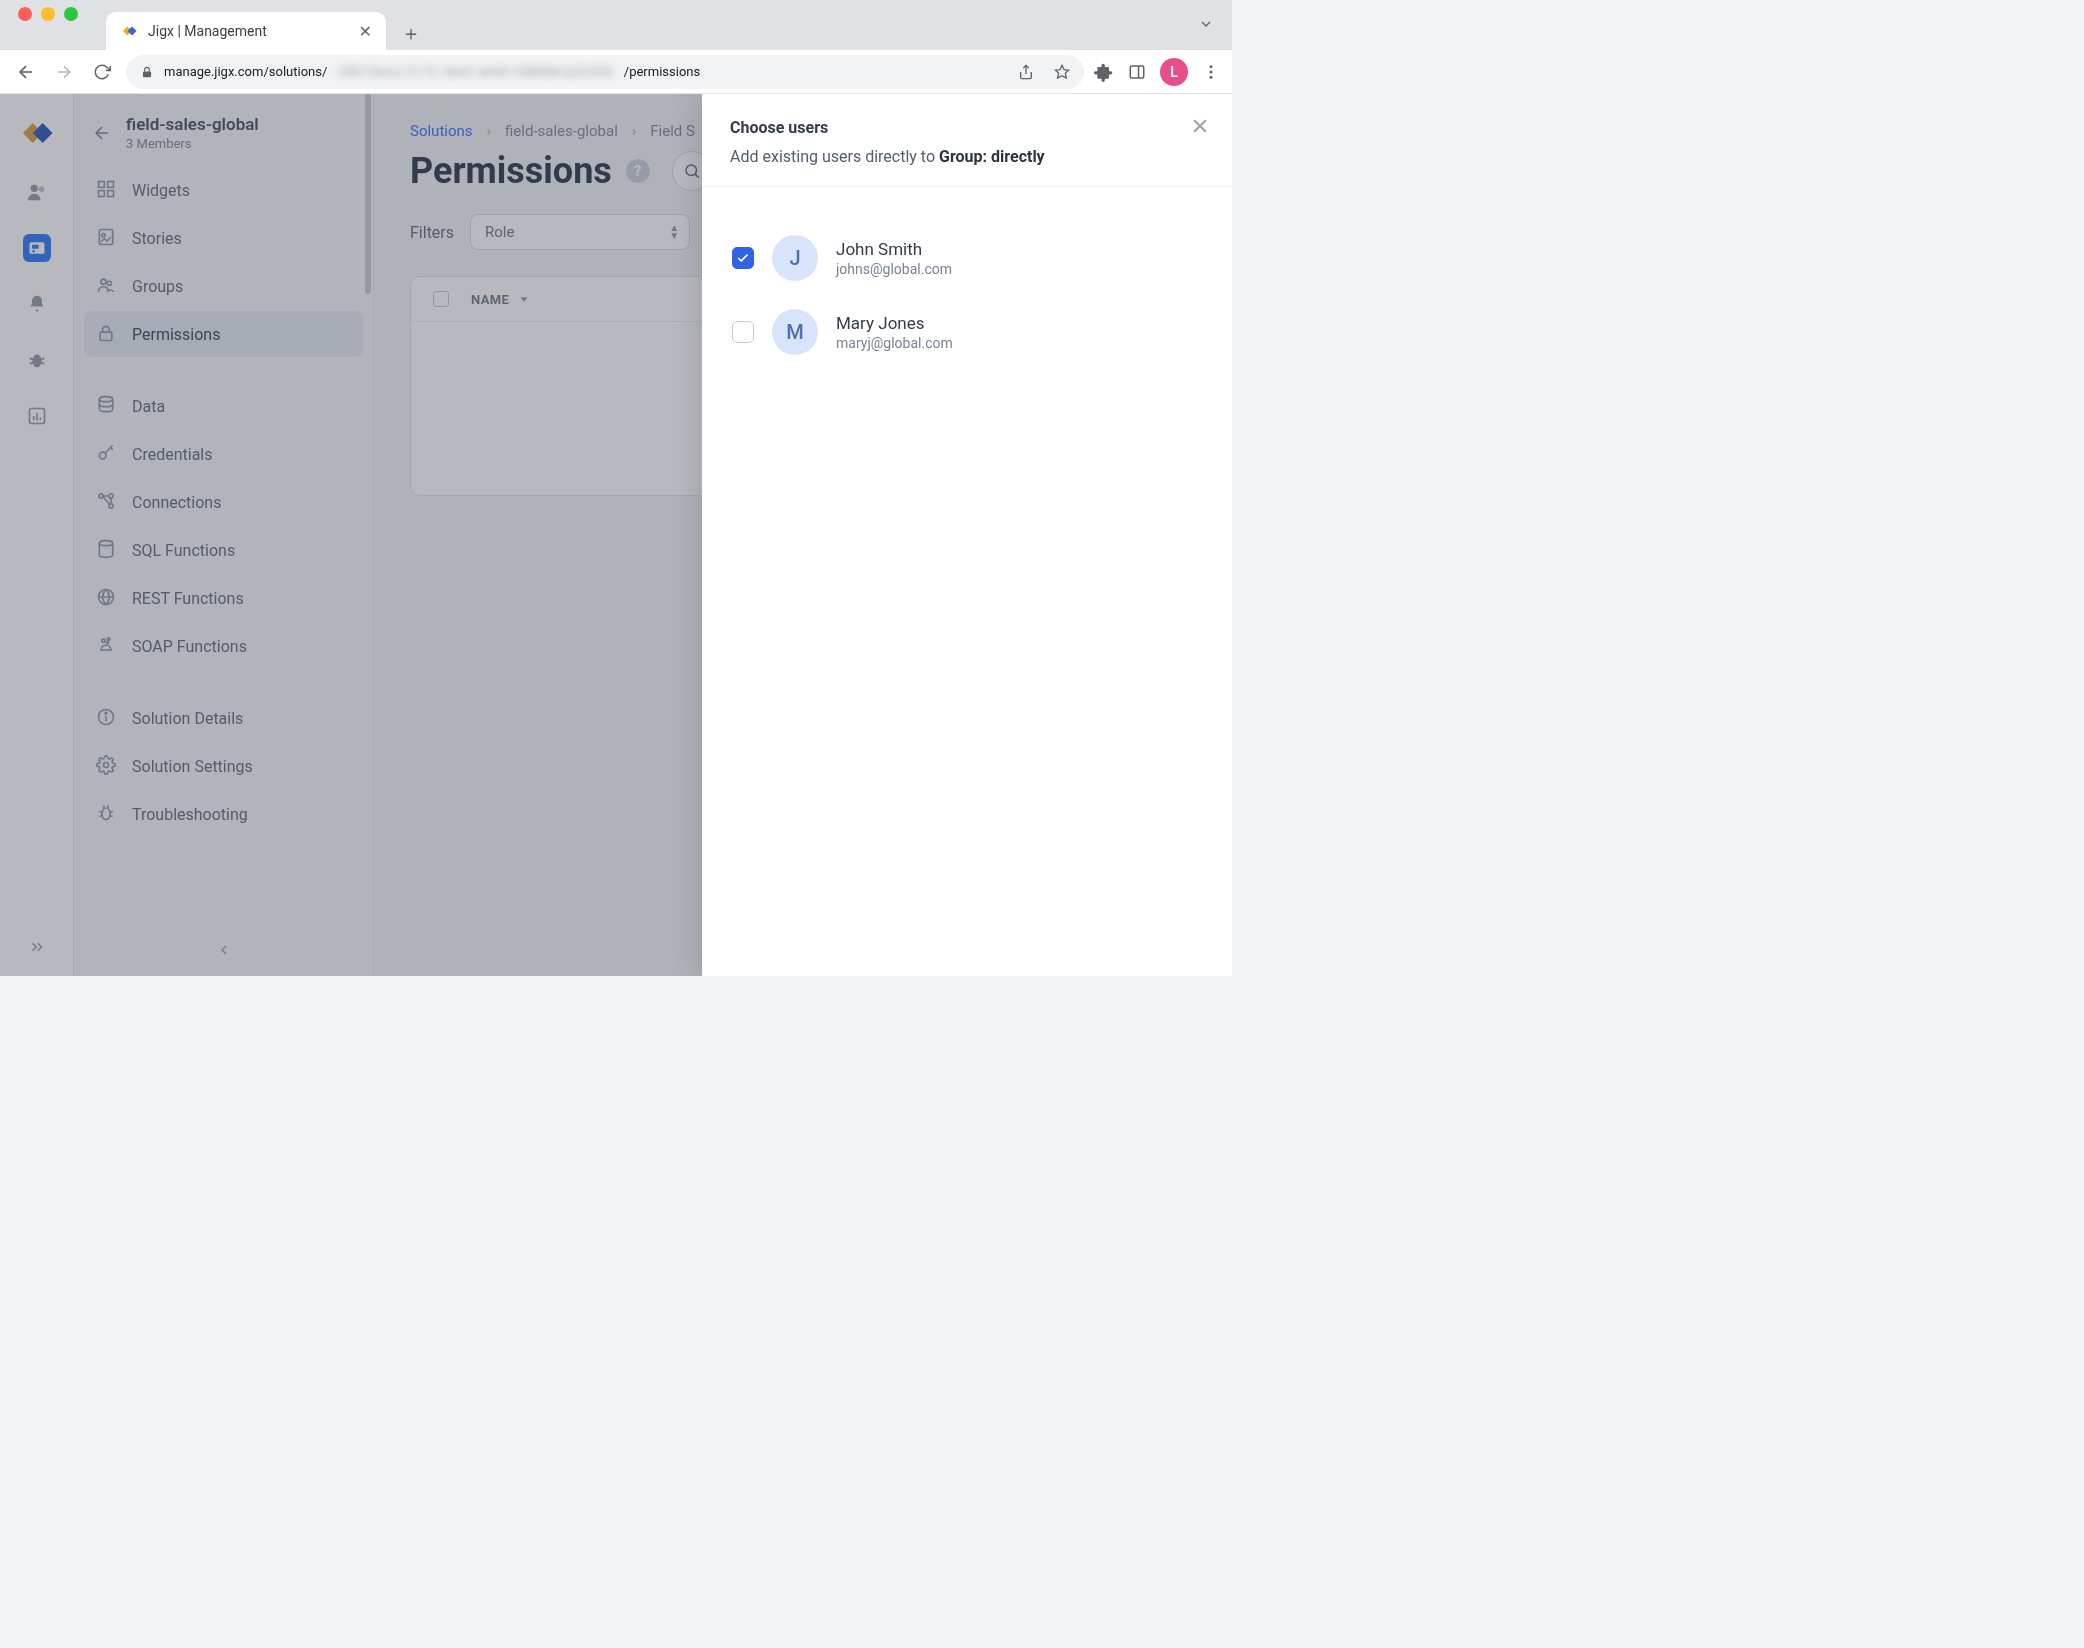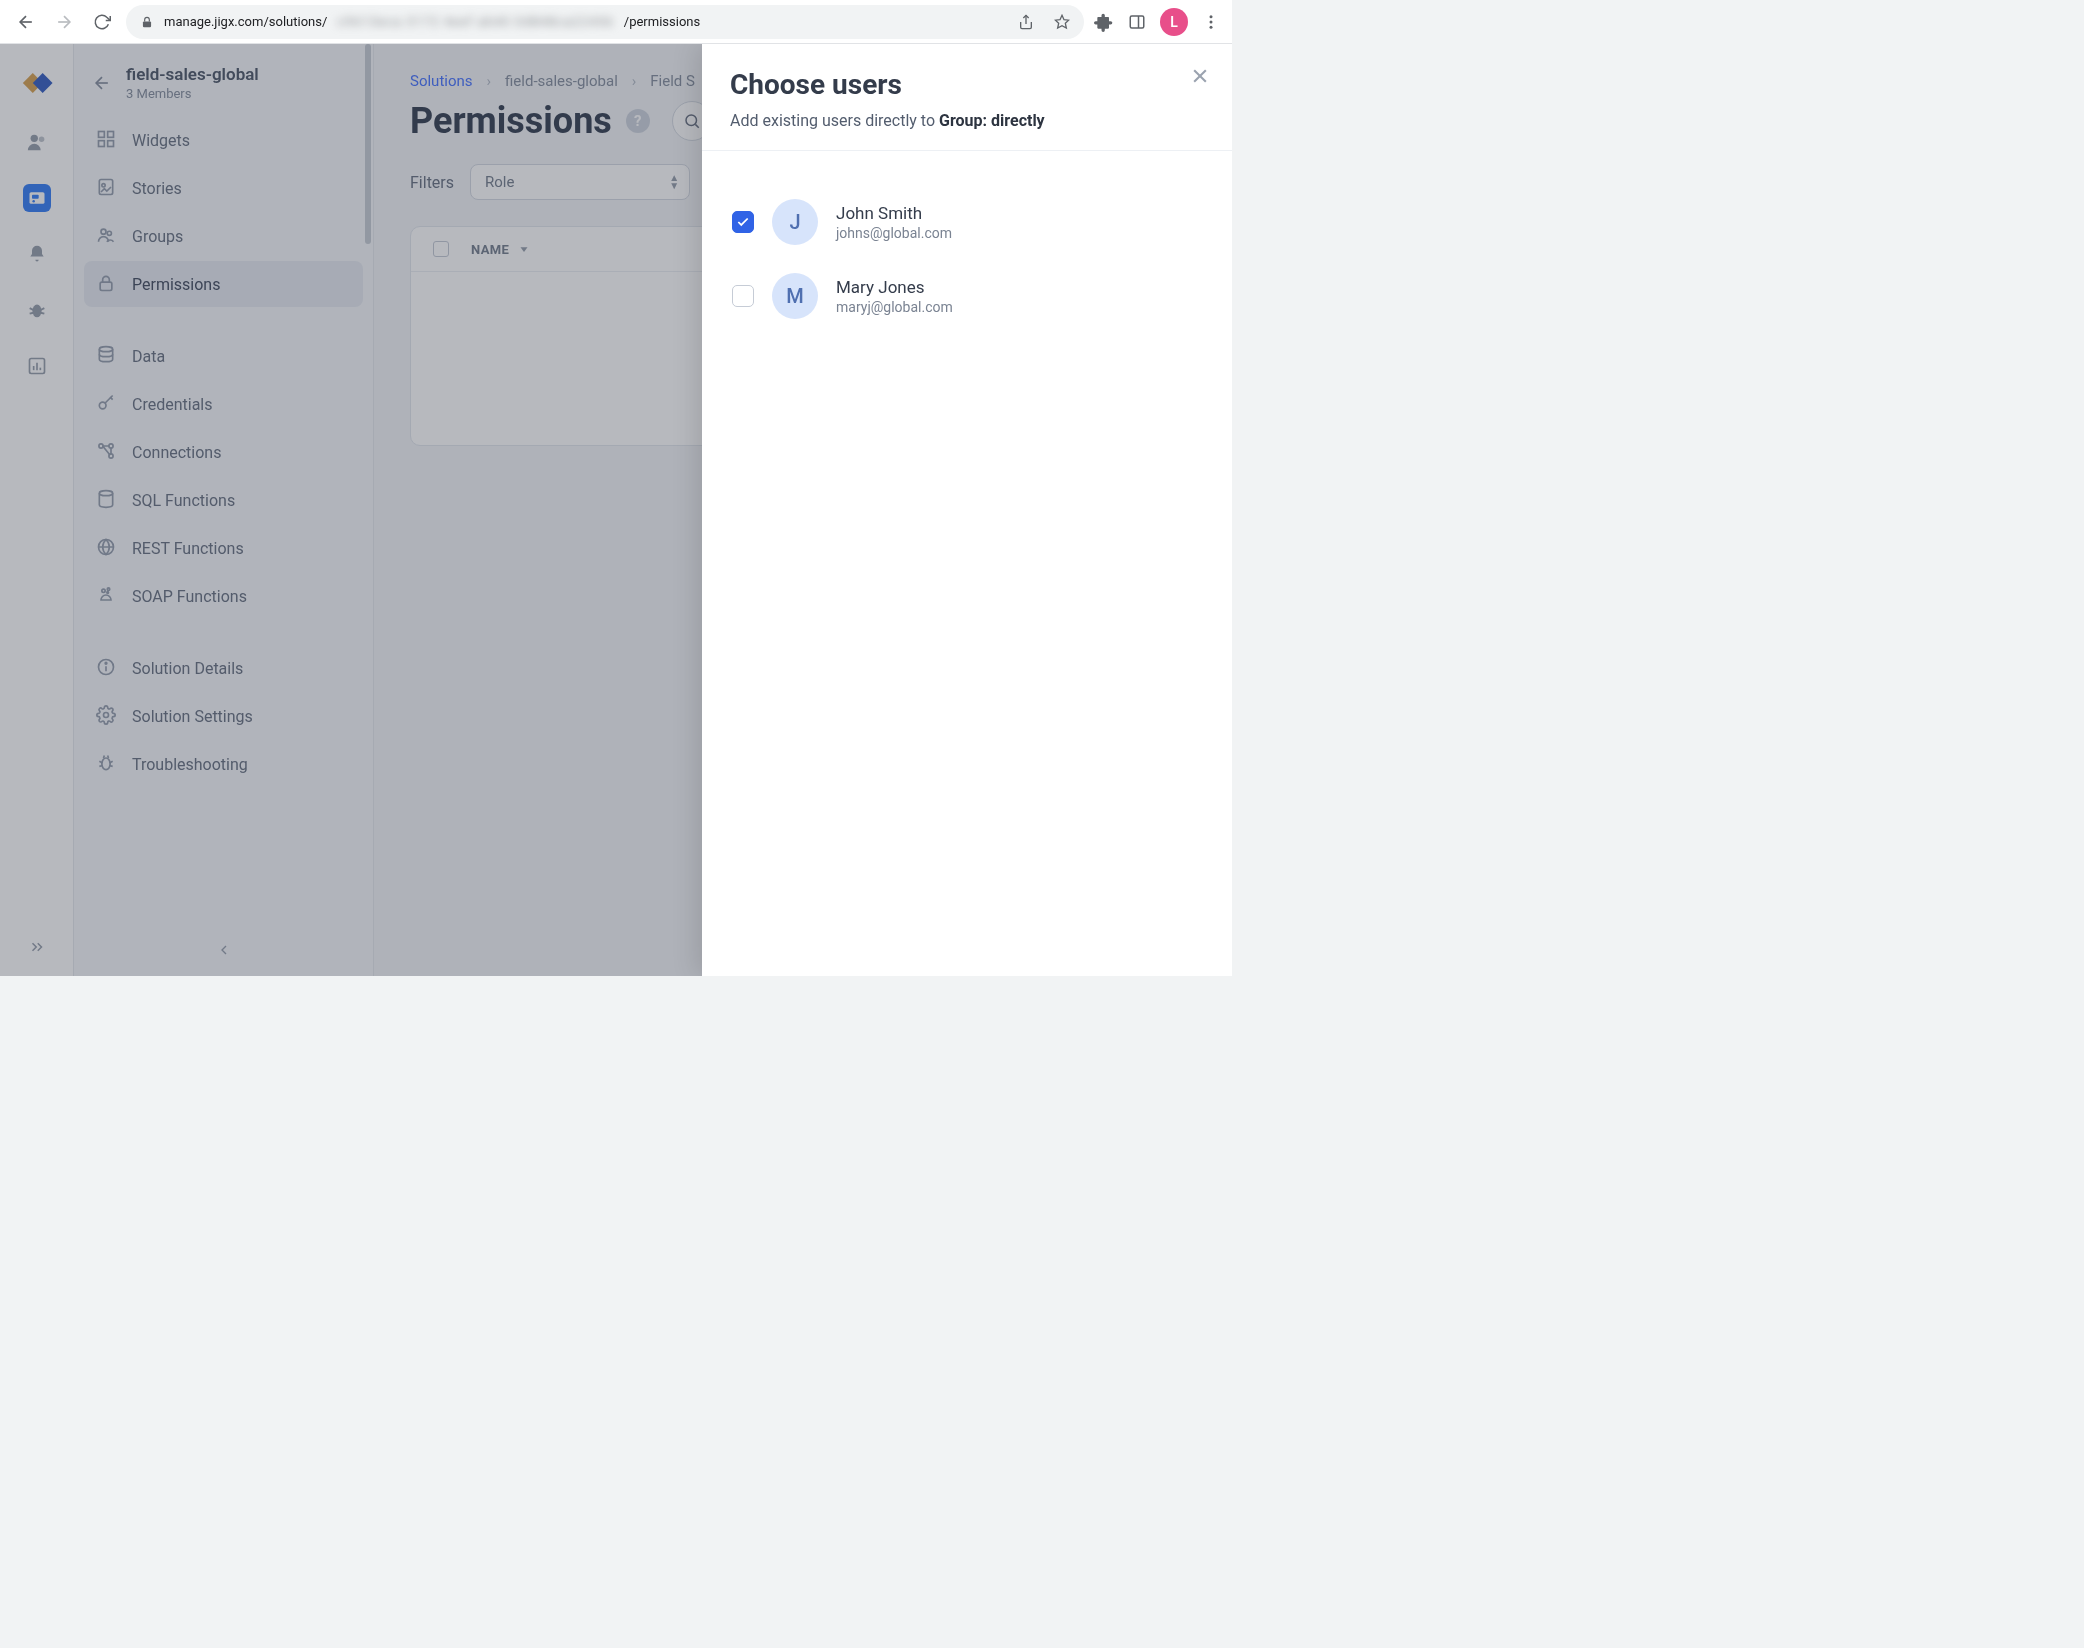--- a/index.html
+++ b/index.html
@@ -56,21 +56,21 @@
   .filters-label { color:#6d7686; font-size:16px;}
   .select { border:1px solid #d6dbe3; border-radius:8px; padding:8px 34px 8px 14px; color:#7a8392; background:#fff; position:relative; font-size:15px; min-width:220px;}
   .select .caret { position:absolute; right:10px; top:50%; transform:translateY(-50%); color:#9aa2af; font-size:10px; line-height:8px;}
   .table-card { margin-top:26px; border:1px solid #e3e7ee; border-radius:10px; background:#fff; min-height:220px;}
   .thead { display:flex; align-items:center; padding:14px 22px; border-bottom:1px solid #eceff4; color:#7a8392; font-size:13px; font-weight:700; letter-spacing:0.4px;}
   .thead .cb { width:16px; height:16px; border:1.5px solid #c6ccd6; border-radius:3px; margin-right:22px;}
   .thead .sort { margin-left:8px; color:#9aa2af;}
   
   .drawer { position:absolute; top:0; right:0; bottom:0; width:530px; background:#fff; z-index:10; display:flex; flex-direction:column; box-shadow:-6px 0 24px rgba(0,0,0,0.12);}
   .drawer-head { padding:24px 28px 20px; border-bottom:1px solid #edf0f4; position:relative;}
-  .drawer-title { font-size:28px; font-weight:700; color:#343c4b;}
+  .drawer-title { font-size:16px; font-weight:700; color:#343c4b;}
   .drawer-sub { margin-top:10px; font-size:16px; color:#535d6e;}
   .drawer-sub b { font-weight:700; color:#2d3440;}
   .drawer-close { position:absolute; top:22px; right:22px; color:#9aa2af; font-size:20px;}
   .drawer-body { padding:22px 28px; flex:1; overflow:auto;}
   .search-wrap { border:1px solid #d6dbe3; border-radius:24px; height:44px; display:flex; align-items:center; padding:0 16px; gap:12px; color:#8a93a2;}
   .search-wrap input { border:none; outline:none; font-size:16px; flex:1; color:#333; background:transparent;}
   .user-list { margin-top:22px; display:flex; flex-direction:column; gap:20px;}
   .user-row { display:flex; align-items:center; gap:18px; padding:4px 2px;}
   .chk { width:22px; height:22px; border-radius:5px; border:1.5px solid #c6ccd6; display:flex; align-items:center; justify-content:center;}
   .chk.checked { background:#3063e6; border-color:#3063e6; color:#fff;}
@@ -81,20 +81,43 @@
   .btn { border-radius:8px; padding:10px 20px; font-size:16px; cursor:pointer;}
   .btn-primary { background:#2f6bff; color:#fff; border:none;}
   .btn-secondary { background:#fff; color:#4a5366; border:1px solid #d6dbe3;}
   svg { display:block; }
 </style>
 </head>
 <body>
 
 <div class="chrome">
 
+  <div class="tabbar">
+    <div class="traffic">
+      <div class="tl red"></div>
+      <div class="tl yel"></div>
+      <div class="tl grn"></div>
+    </div>
+    <div class="tab">
+      <span class="favicon">
+        <svg viewBox="0 0 24 24" width="18" height="18">
+            <path d="M4 12 L10 6 L16 12 L10 18 Z" fill="#f5a623"></path>
+            <path d="M10 12 L16 6 L22 12 L16 18 Z" fill="#3367d6"></path>
+          </svg>
+      </span>
+      <span>Jigx | Management</span>
+      <span class="close">✕</span>
+    </div>
+    <div class="newtab">＋</div>
+    <div class="chev-down-top">
+      <svg width="16" height="16" viewBox="0 0 24 24" fill="none" stroke="currentColor" stroke-width="2">
+          <polyline points="6 9 12 15 18 9"></polyline>
+        </svg>
+    </div>
+  </div>
 
   <div class="addrbar">
     <div class="nav-ic">
       <svg width="20" height="20" viewBox="0 0 24 24" fill="none" stroke="currentColor" stroke-width="2">
           <line x1="19" y1="12" x2="5" y2="12"></line>
           <polyline points="12 19 5 12 12 5"></polyline>
         </svg>
     </div>
     <div class="nav-ic dis">
       <svg width="20" height="20" viewBox="0 0 24 24" fill="none" stroke="currentColor" stroke-width="2">

